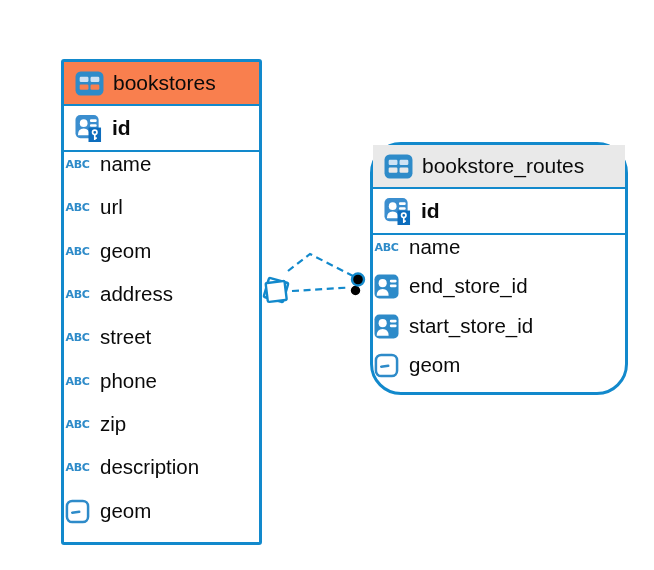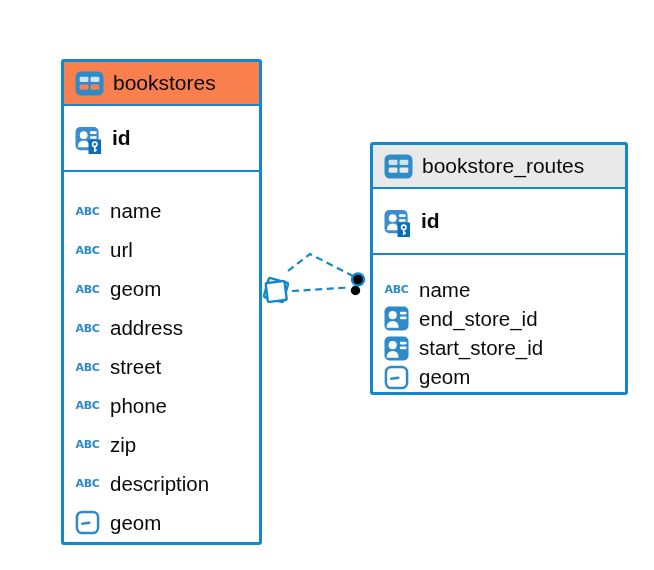--- a/index.html
+++ b/index.html
@@ -15,56 +15,54 @@
   .connector { position: absolute; left: 0; top: 0; width: 654px; height: 570px; }
 
   .etable {
     position: absolute;
     display: flex;
     flex-direction: column;
     background: #ffffff;
     border: 3.5px solid var(--blue);
     border-radius: 3px;
     box-sizing: border-box;
-    gap: 20px;
   }
   .t0 { left: 61px; top: 59px;  width: 201px; height: 486px; }
-  .t1 { left: 370px; top: 142px; width: 258px; height: 253px; }
+  .t1 { left: 370px; top: 142px; width: 258px; height: 253px; border-radius: 31px; }
 
   .thead {
     height: 42px;
     flex: 0 0 auto;
     background: var(--hdr, #eee);
     border-bottom: 2px solid var(--blue);
     display: flex;
     align-items: center;
     gap: 9px;
     padding: 0 8px 0 11px;
     font-size: 21px;
     white-space: nowrap;
     overflow: hidden;
   }
   .pkrow {
     height: 44px;
     flex: 0 0 auto;
     border-bottom: 2px solid var(--blue);
     display: flex;
-    align-items: flex-start;
+    align-items: center;
     gap: 10px;
     padding: 0 8px 0 11px;
     font-size: 21px;
     font-weight: bold;
   }
   .rows { display: flex; flex-direction: column; flex: 1 1 auto; }
   .frow {
     flex: 1 1 auto;
     display: flex;
-    align-items: center;
     gap: 10px;
-    padding: 0 8px 0 11px;
+    padding: 0 8px 0 1px;
     font-size: 20.5px;
     white-space: nowrap;
     overflow: hidden;
   }
   .icon-table { width: 29px; height: 25px; flex: 0 0 auto; }
   .icon-pk    { width: 27px; height: 29px; flex: 0 0 auto; }
   .icon-field { width: 25px; height: 25px; flex: 0 0 auto; }
   .defs { position: absolute; width: 0; height: 0; overflow: hidden; }
 </style>
 </head>

